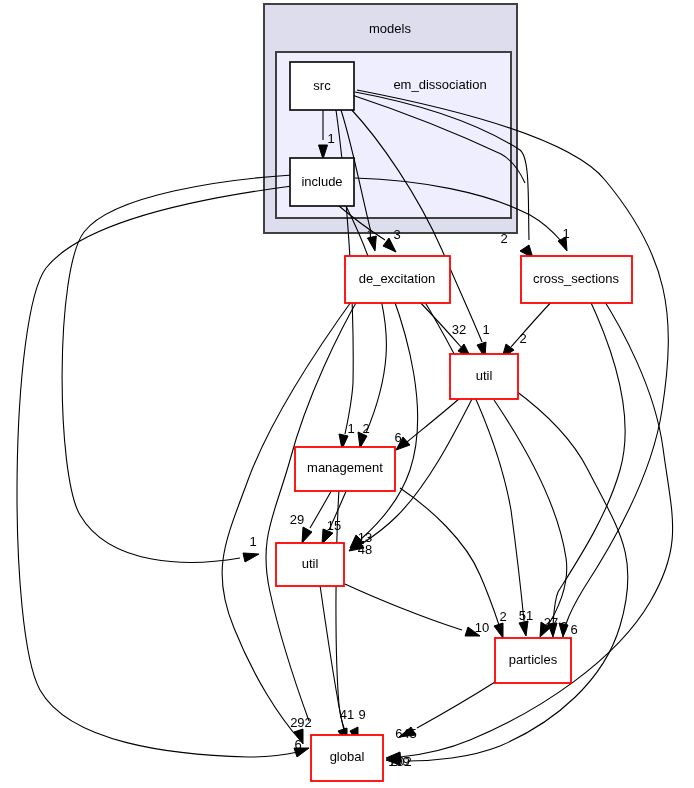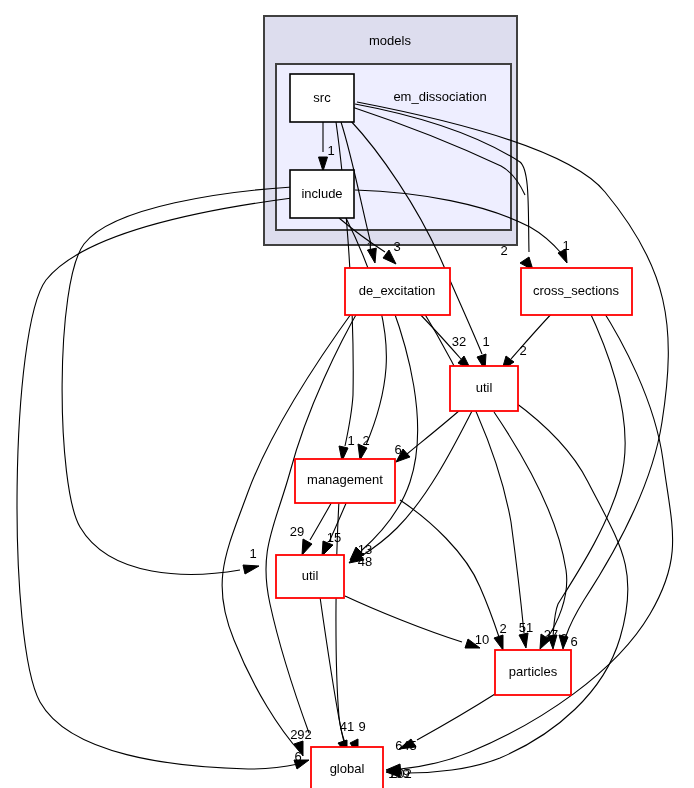--- a/index.html
+++ b/index.html
@@ -1,18 +1,18 @@
 <!DOCTYPE html>
 <html><head>
 <meta charset="utf-8">
 <style>
   html,body{margin:0;padding:0;background:#ffffff;}
   body{width:694px;height:788px;overflow:hidden;
        font-family:"Liberation Sans","DejaVu Sans",sans-serif;}
-  #graph{position:relative;width:694px;height:676px;margin-top:12px;}
+  #graph{position:relative;width:694px;height:676px;}
   svg{display:block;}
   .nodetext{font-size:13px;fill:#000000;text-anchor:middle;dominant-baseline:middle;}
   .edgelabel{font-size:13px;fill:#000000;text-anchor:middle;dominant-baseline:middle;}
   .clustertext{font-size:13px;fill:#000000;text-anchor:middle;dominant-baseline:middle;}
   .edge{fill:none;stroke:#000000;stroke-width:1.1;}
   .arrowhead{fill:#000000;stroke:#000000;stroke-width:1;}
 </style>
 </head>
 <body>
 

